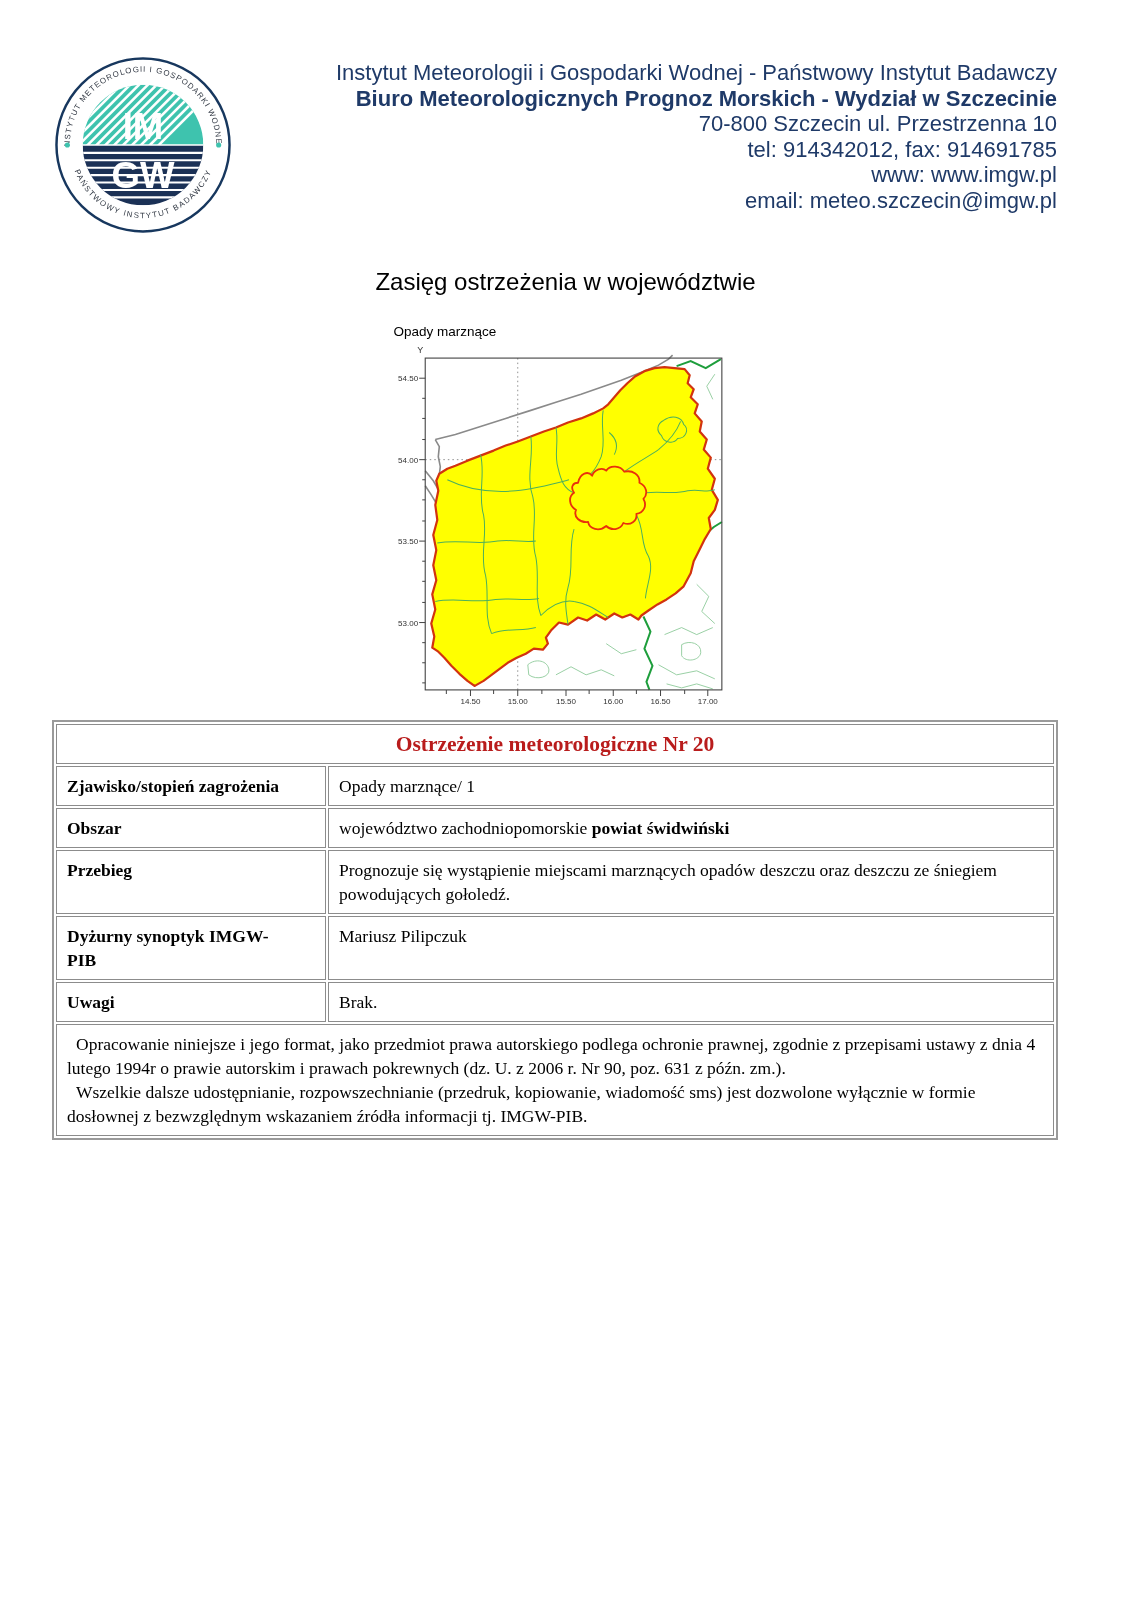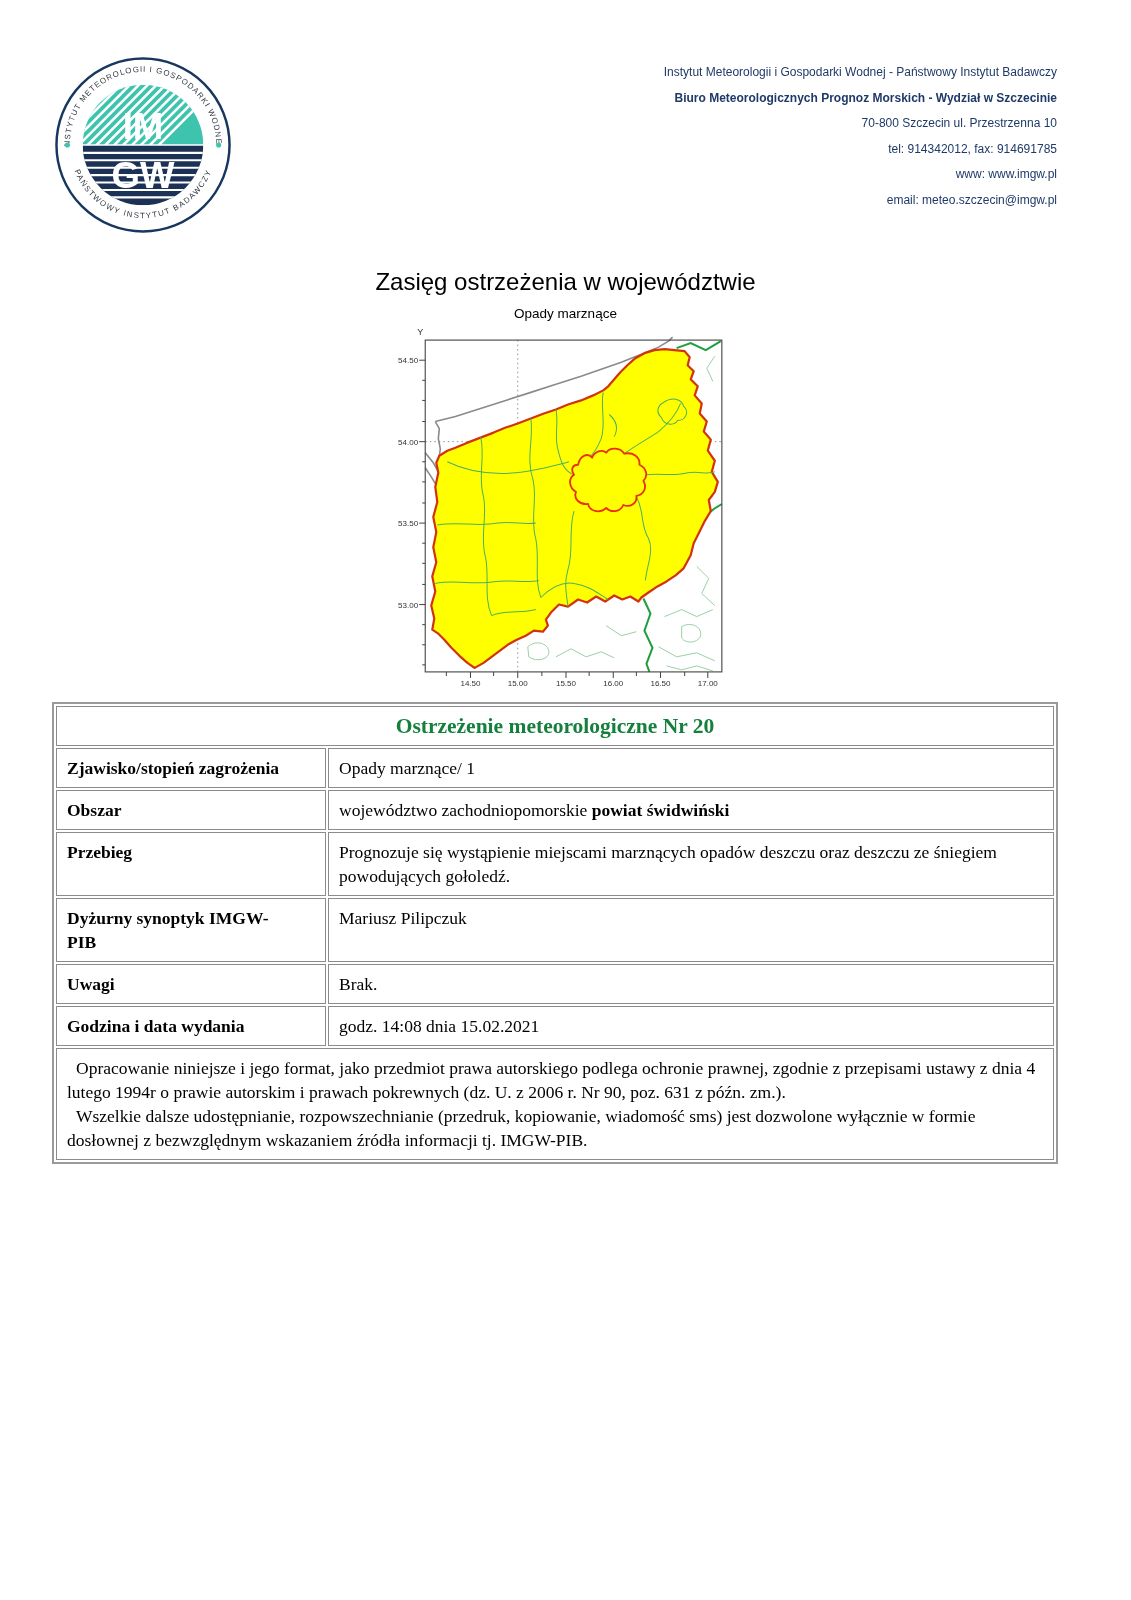--- a/index.html
+++ b/index.html
@@ -1,46 +1,46 @@
 <!DOCTYPE html>
 <html><head>
 <meta charset="utf-8">
 <style>
   html,body{margin:0;padding:0;background:#fff;}
   body{width:1131px;height:1600px;position:relative;font-family:"Liberation Sans",sans-serif;color:#000;}
 
   
   .doc-header{display:flex;align-items:flex-start;padding:56px 74px 0 54px;}
   .logo{width:178px;height:178px;flex:0 0 auto;}
-  .org-block{flex:1;text-align:right;color:#1F3A68;font-size:12px;line-height:25.5px;padding-top:4px;}
+  .org-block{flex:1;text-align:right;color:#1F3A68;font-size:22px;line-height:25.5px;padding-top:4px;}
   .org-line.bold{font-weight:bold;}
 
   
   .section-title{text-align:center;font-size:24px;font-weight:normal;margin:34px 0 0 0;}
 
   
-  .map-wrap{width:344px;margin:10px auto 0;text-align:center;}
+  .map-wrap{width:344px;margin:28px auto 0;}
   .map-title{font-size:13.5px;margin:0 0 3px 0;}
   .map-svg{display:block;width:344px;height:364px;}
 
   
   table.warning-table{
     width:1006px;margin:14px 0 0 52px;
     border-collapse:separate;border-spacing:2px;
     border:2px solid #9a9a9a;
     font-family:"Liberation Serif",serif;font-size:17.5px;
   }
   table.warning-table td{border:1px solid #8c8c8c;padding:7px 10px;vertical-align:top;background:#fff;line-height:24px;}
   td.title-cell{text-align:center;font-weight:bold;font-size:21.5px;padding:9px 10px;}
   td.lbl{width:248px;font-weight:bold;}
   .label-narrow{display:inline-block;max-width:210px;}
   td.legal-cell{line-height:25px;}
   td.legal-cell p{margin:0;text-indent:9px;}
 
-  .red-title{color:#15803d;}
+  .red-title{color:#b91c1c;}
 </style>
 </head>
 <body>
 
 <div class="doc-header">
 
   <svg class="logo" viewBox="0 0 180 180" aria-hidden="true">
     <defs>
       <clipPath id="discTop">
           <path d="M29,90 a61,61 0 0 1 122,0 z"></path>
@@ -247,23 +247,19 @@
   </tr>
   <tr>
     <td class="lbl"><span class="label-narrow">Dyżurny synoptyk IMGW-PIB</span></td>
     <td class="val">Mariusz Pilipczuk</td>
   </tr>
   <tr>
     <td class="lbl">Uwagi</td>
     <td class="val">Brak.</td>
   </tr>
   <tr>
-    <td class="lbl">Godzina i data wydania</td>
-    <td class="val">godz. 14:08 dnia 15.02.2021</td>
-  </tr>
-  <tr>
     <td colspan="2" class="legal-cell">
       <p>Opracowanie niniejsze i jego format, jako przedmiot prawa autorskiego podlega ochronie prawnej, zgodnie z przepisami ustawy z dnia 4 lutego 1994r o prawie autorskim i prawach pokrewnych (dz. U. z 2006 r. Nr 90, poz. 631 z późn. zm.).</p>
       <p>Wszelkie dalsze udostępnianie, rozpowszechnianie (przedruk, kopiowanie, wiadomość sms) jest dozwolone wyłącznie w formie dosłownej z bezwzględnym wskazaniem źródła informacji tj. IMGW-PIB.</p>
     </td>
   </tr>
   </tbody>
 </table>
 
 </body></html>

